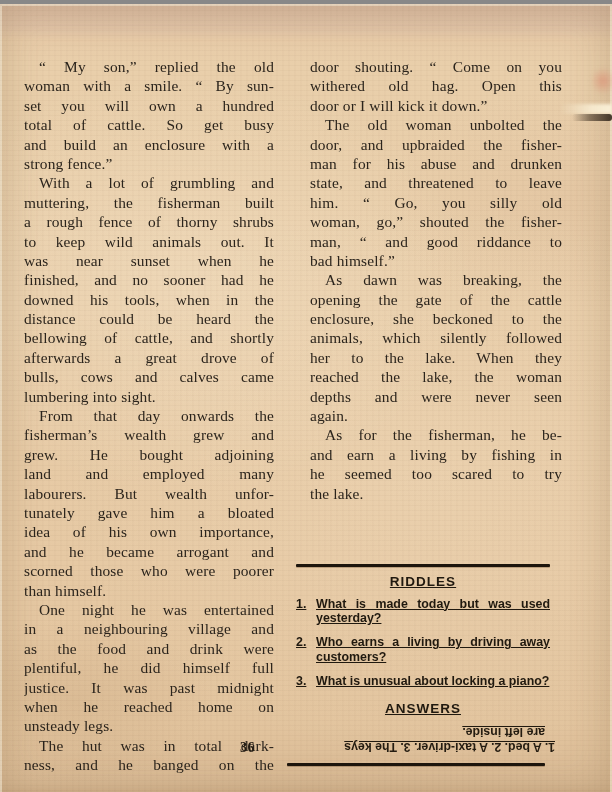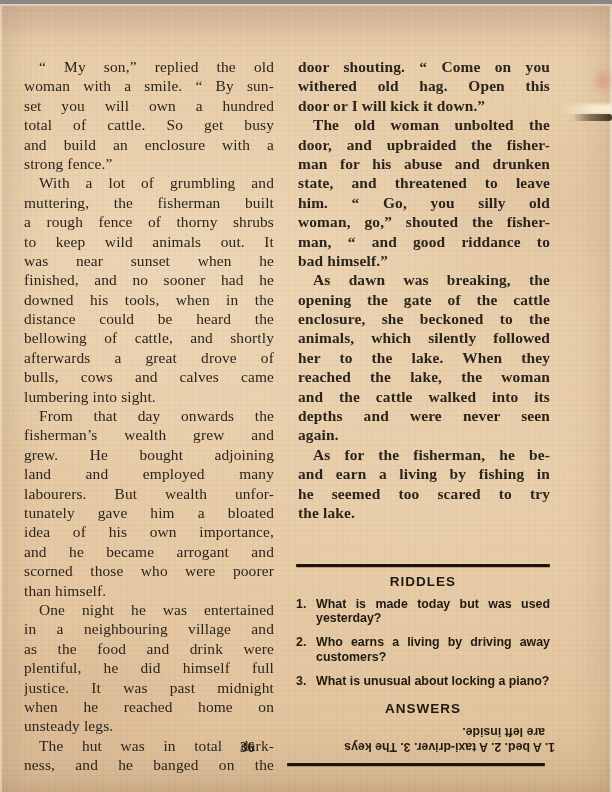--- a/index.html
+++ b/index.html
@@ -39,31 +39,31 @@
     border-radius:3px;filter:blur(0.6px);
   }
   .streak-halo{
     position:absolute;right:0;top:100px;width:52px;height:10px;
     background:linear-gradient(90deg, rgba(250,240,214,0) 0%, rgba(250,240,214,0.8) 60%, rgba(252,244,220,0.9) 100%);
     filter:blur(1.5px);
   }
 
   .col{position:absolute;top:53px;font-size:15.4px;letter-spacing:0.15px;}
   .col-left{left:24px;width:250px;}
-  .col-right{left:298px;width:252px;font-weight:bold;}
+  .col-right{left:310px;width:252px;}
   .line{
     height:19.4px;line-height:19.4px;overflow:hidden;
     text-align:justify;text-align-last:justify;white-space:normal;
   }
   .line.pend{text-align-last:left;}
   .line.indent{text-indent:15px;}
 
   .riddles{
     position:absolute;left:296px;top:560px;width:254px;
-    font-family:"Liberation Sans","DejaVu Sans",sans-serif;color:#20190f;
+    font-family:"Liberation Sans","DejaVu Sans",sans-serif;color:#20190f;text-decoration:underline;
   }
   .rule{background:#1d150c;height:2.5px;border-radius:1px;box-shadow:0 1px 0 rgba(90,60,30,0.3);}
   .rule-top{margin-bottom:7px;}
   .riddles-title,.answers-title{
     text-align:center;font-weight:bold;font-size:13.5px;letter-spacing:1px;margin-bottom:8px;
   }
   .riddle{display:flex;margin-bottom:9px;font-weight:bold;font-size:12.4px;line-height:14.8px;}
   .riddle .rnum{width:13px;flex:none;}
   .riddle .rtext{flex:1;padding-left:7px;text-align:justify;}
   .answers-title{margin-top:13px;margin-bottom:9px;}
@@ -140,21 +140,20 @@
       <div class="line">him.  “ Go, you silly old</div>
       <div class="line">woman, go,” shouted the fisher-</div>
       <div class="line">man, “ and good riddance to</div>
       <div class="line pend">bad himself.”</div>
       <div class="line indent">As dawn was breaking, the</div>
       <div class="line">opening the gate of the cattle</div>
       <div class="line">enclosure, she beckoned to the</div>
       <div class="line">animals, which silently followed</div>
       <div class="line">her to the lake.  When they</div>
       <div class="line">reached the lake, the woman</div>
-      <div class="line">and the cattle walked into its</div>
       <div class="line">depths and were never seen</div>
       <div class="line pend">again.</div>
       <div class="line indent">As for the fisherman, he be-</div>
       <div class="line">and earn a living by fishing in</div>
       <div class="line">he seemed too scared to try</div>
       <div class="line pend">the lake.</div>
     </div>
 
   <div class="riddles">
     <div class="rule rule-top"></div>

